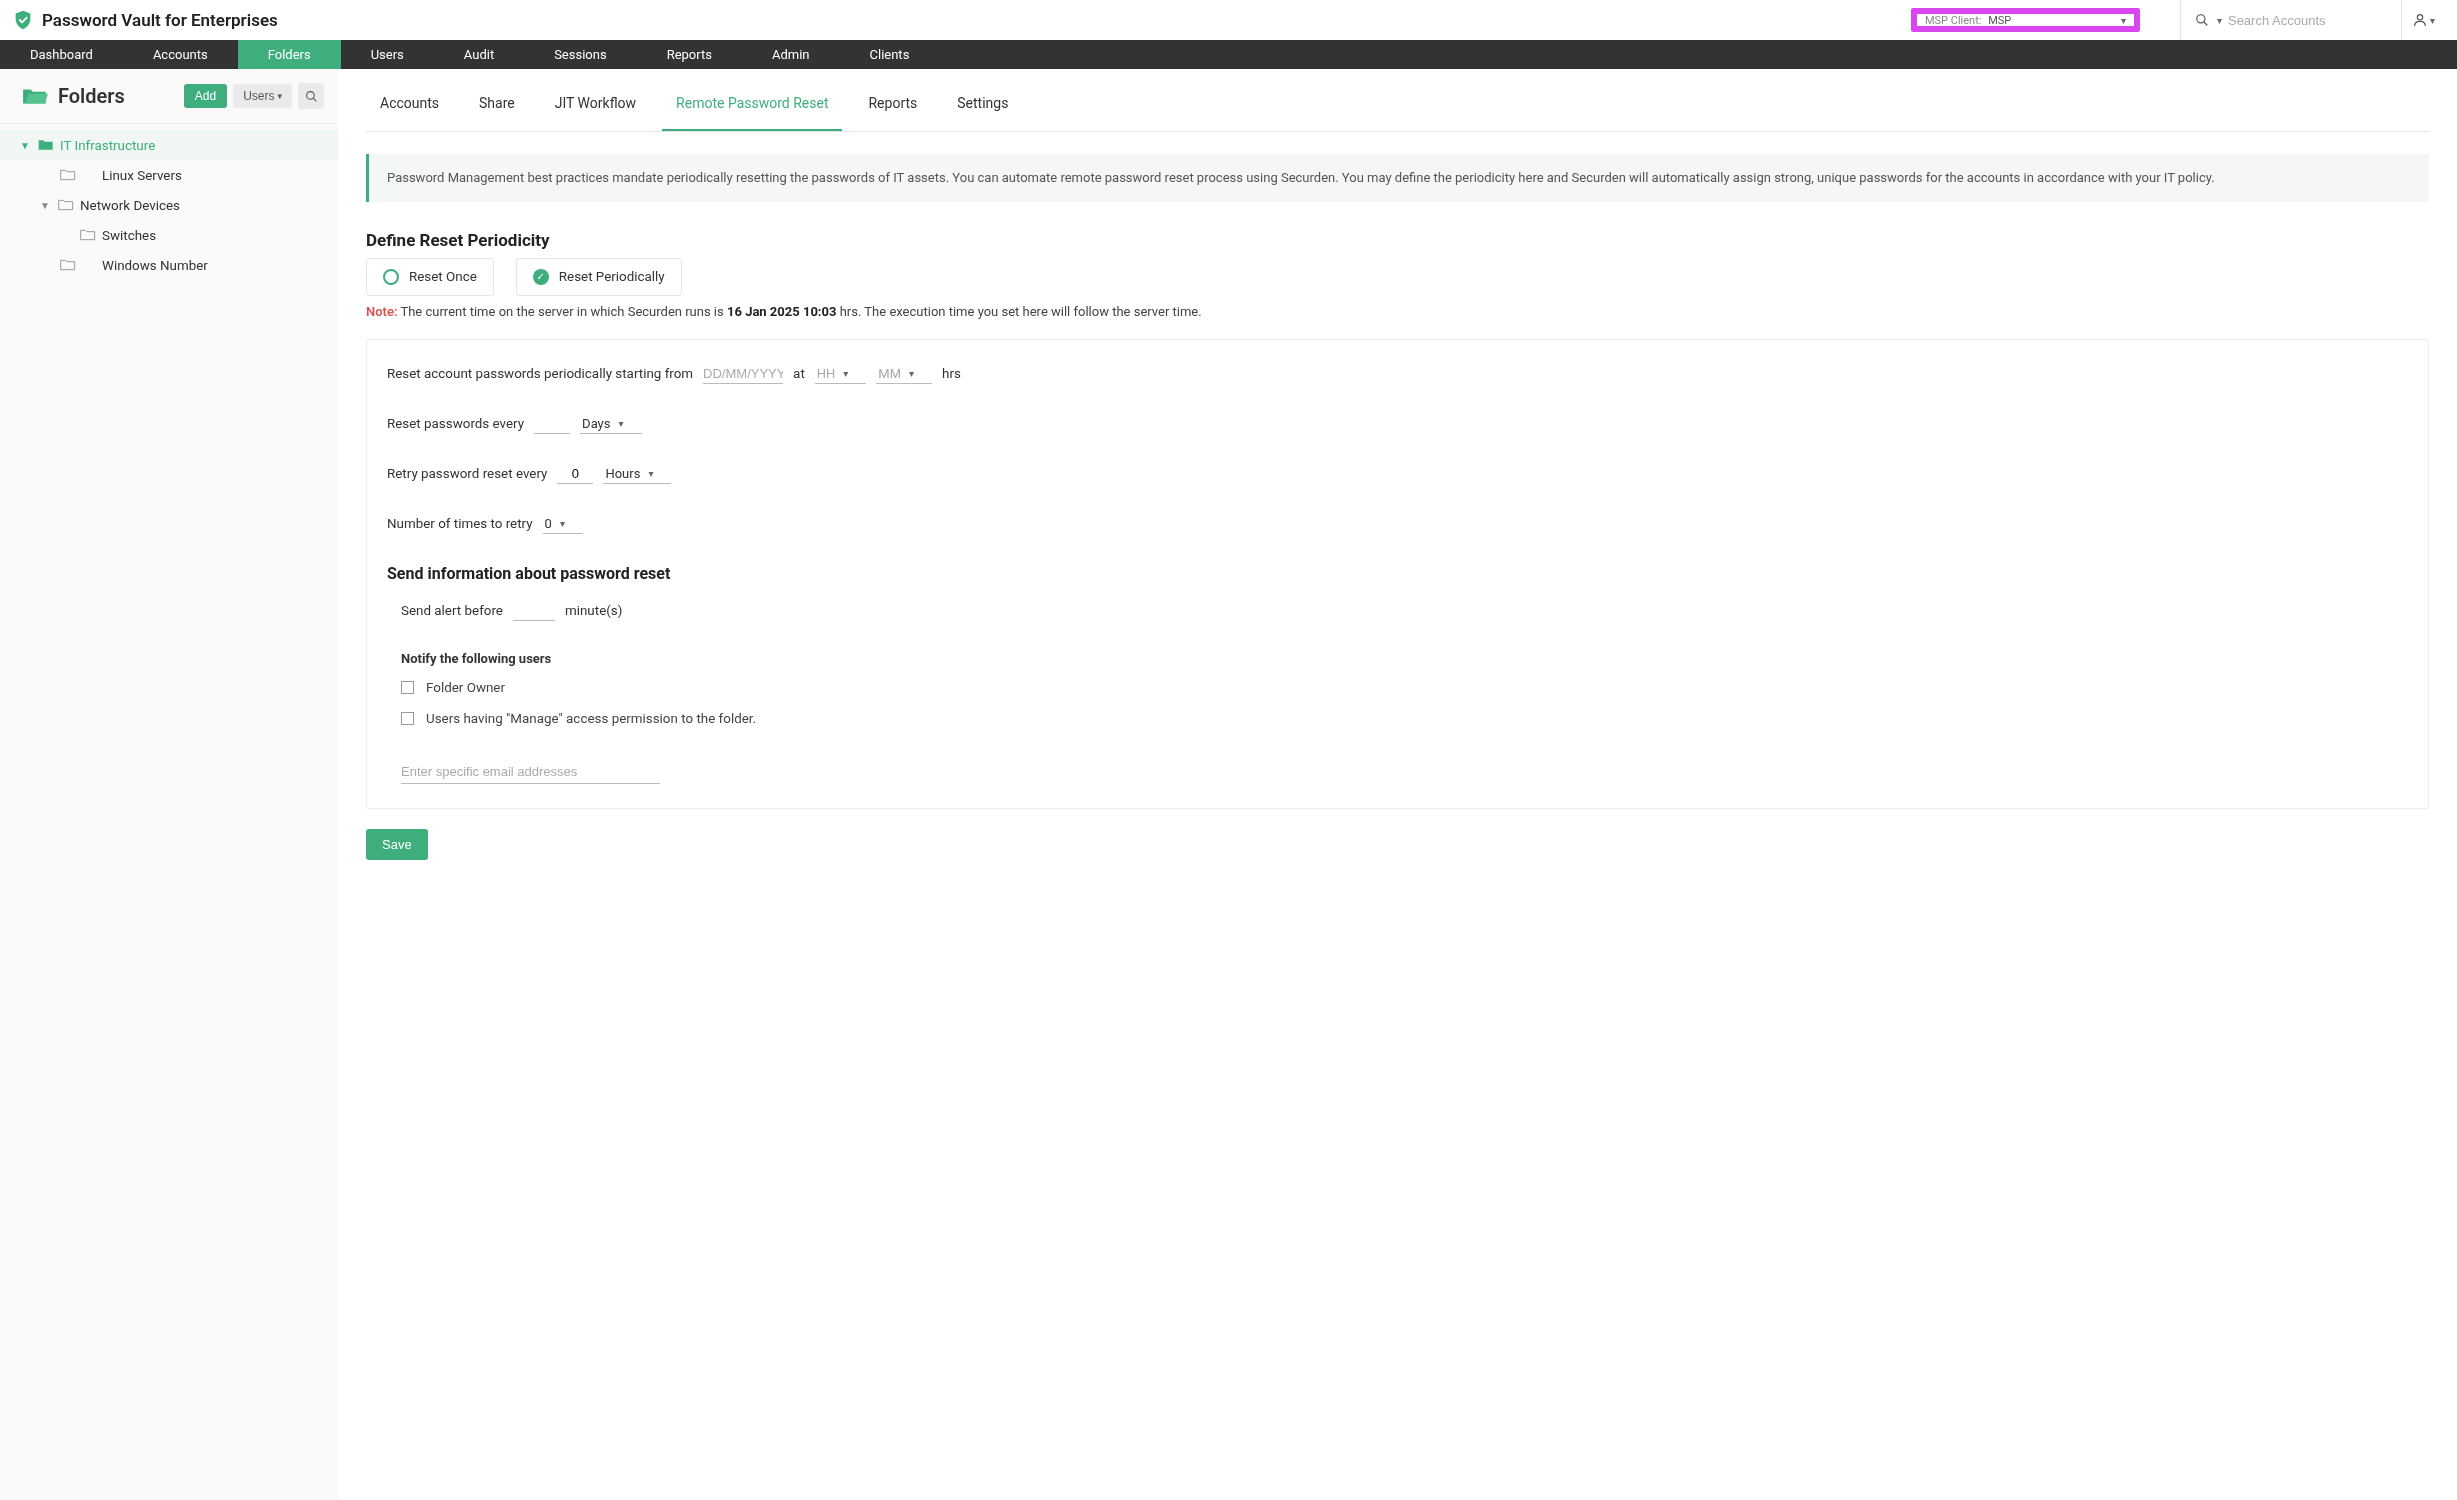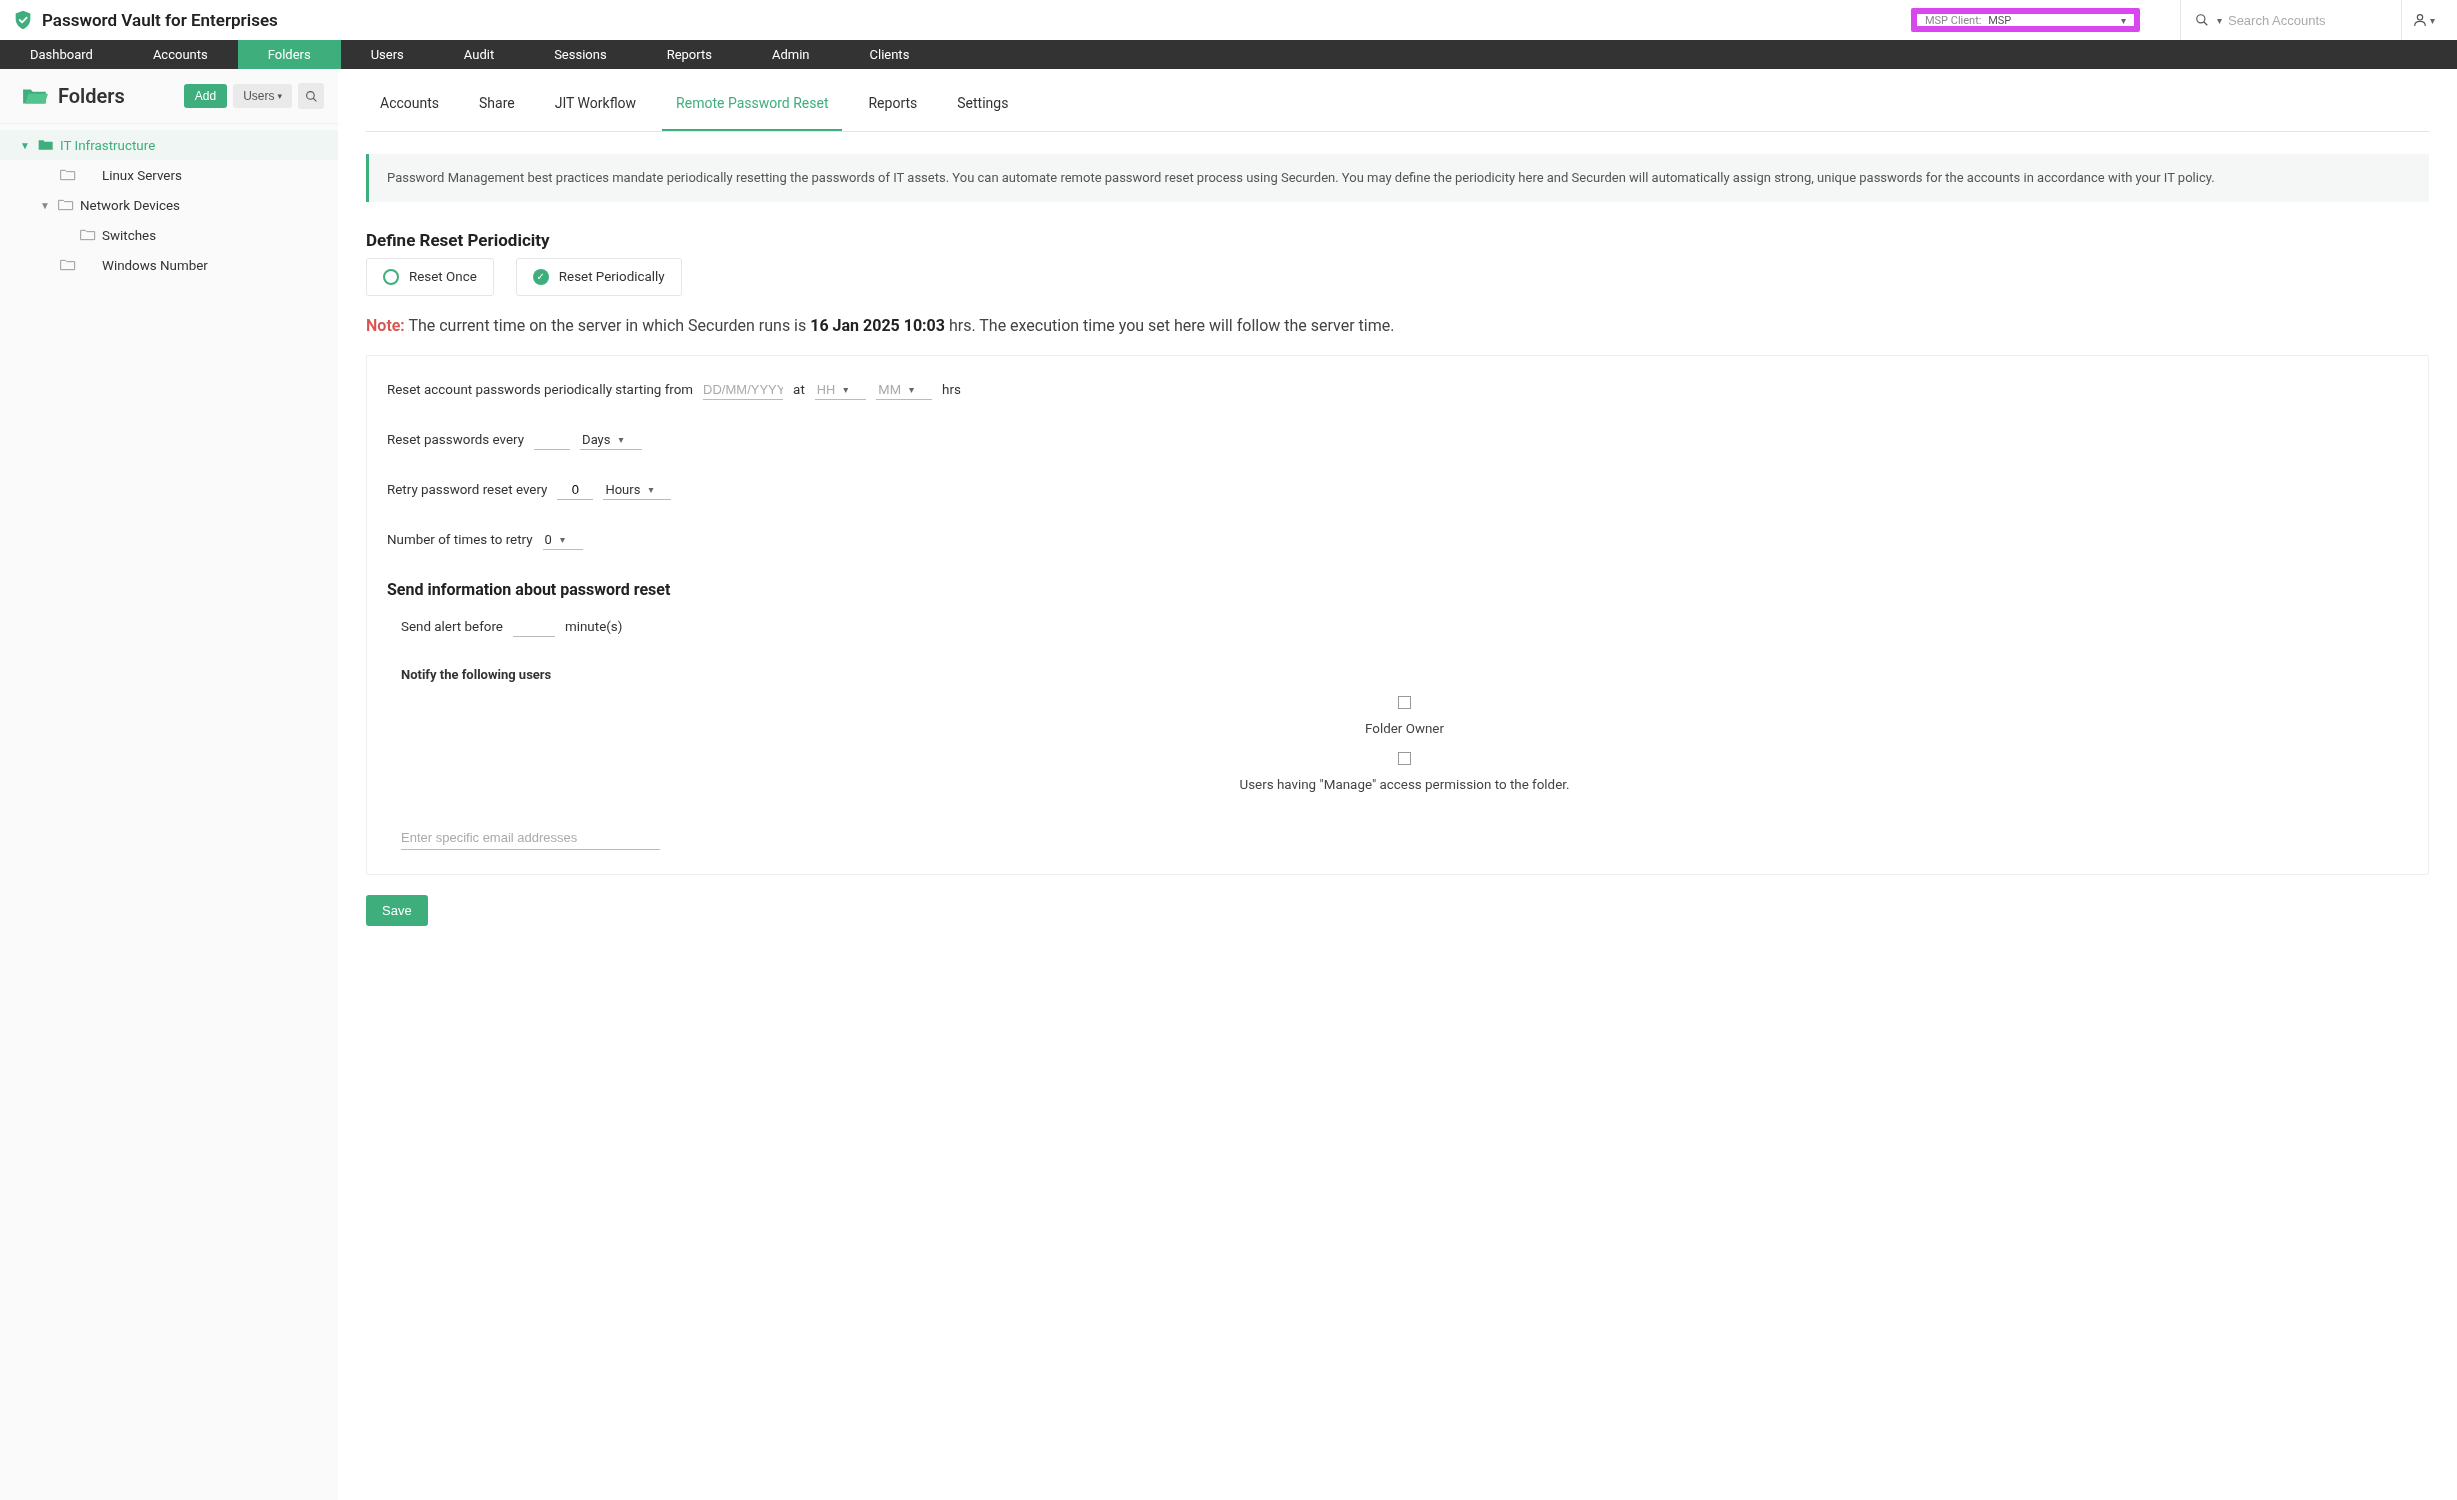--- a/index.html
+++ b/index.html
@@ -55,36 +55,36 @@
 
 .info-banner { background: #f5f6f6; border-left: 3px solid #3eaf7c; padding: 14px 18px; margin-top: 22px; font-size: 13px; color: #555; line-height: 1.5; }
 
 .section-title { font-size: 17px; font-weight: 700; color: #222; margin-top: 28px; margin-bottom: 8px; }
 
 .radio-row { display: flex; gap: 22px; }
 .radio-card { border: 1px solid #e5e5e5; border-radius: 3px; padding: 10px 16px; display: flex; align-items: center; gap: 10px; cursor: pointer; font-size: 13.4px; }
 .radio-circle { width: 16px; height: 16px; border-radius: 50%; border: 2px solid #3eaf7c; display: inline-block; position: relative; }
 .radio-check { width: 16px; height: 16px; border-radius: 50%; background: #3eaf7c; display: inline-flex; align-items: center; justify-content: center; color: #fff; font-size: 10px; }
 
-.note-row { margin-top: 20px; font-size: 16px; color: #444; }
+.note-row { margin-top: 8px; font-size: 13px; color: #444; }
 .note-label { color: #d9534f; font-weight: 600; }
 .note-bold { font-weight: 700; color: #222; }
 
 .form-panel { border: 1px solid #eee; border-radius: 2px; margin-top: 20px; padding: 24px 20px; }
 .form-row { display: flex; align-items: center; gap: 10px; margin-bottom: 30px; font-size: 13.4px; color: #333; flex-wrap: wrap; }
 .inline-input { border: none; border-bottom: 1px solid #bbb; width: 70px; font-size: 13px; padding: 2px 0; outline: none; text-align: left; }
 .inline-input.small { width: 36px; text-align: center; }
 .inline-input.med { width: 42px; text-align: center; }
 .inline-select { border: none; border-bottom: 1px solid #bbb; font-size: 13px; background: transparent; padding: 2px 18px 2px 2px; cursor: pointer; position: relative; display: inline-flex; align-items: center; gap: 8px; }
 .sel-chevron { font-size: 10px; color: #666; }
 
 .sub-section-title { font-size: 16px; font-weight: 700; color: #222; margin-top: 8px; margin-bottom: 18px; }
 .notify-block { padding-left: 14px; }
 .notify-label { font-size: 13px; font-weight: 700; margin-bottom: 14px; color: #333; }
-.check-row { display: flex; align-items: center; gap: 12px; margin-bottom: 16px; font-size: 13.4px; color: #444; padding-left: 0; flex-direction: column; }
+.check-row { display: flex; align-items: center; gap: 12px; margin-bottom: 16px; font-size: 13.4px; color: #444; padding-left: 0; }
 .checkbox { width: 13px; height: 13px; border: 1px solid #999; display: inline-block; }
 .email-input { border: none; border-bottom: 1px solid #bbb; width: 259px; font-size: 13px; padding: 4px 0; outline: none; color: #888; margin-top: 18px; }
 
 .btn-save { background: #3eaf7c; color: #fff; border: none; border-radius: 3px; padding: 8px 16px; font-size: 13px; cursor: pointer; margin-top: 20px; }
 
 ::placeholder { color: #aaa; }
 </style>
 </head>
 <body>
 

